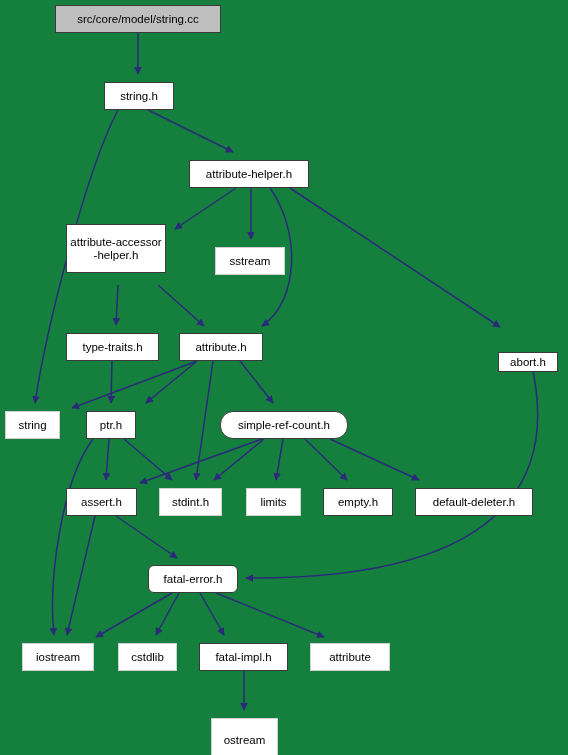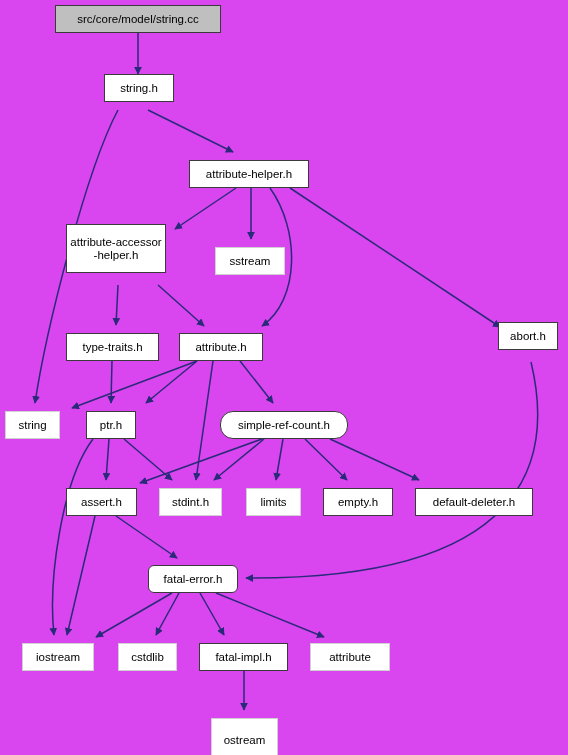--- a/index.html
+++ b/index.html
@@ -1,16 +1,16 @@
 <!DOCTYPE html>
 <html><head>
 <meta charset="utf-8">
 <style>
   html,body{margin:0;padding:0;background:#ffffff;}
-  #canvas{position:relative;width:568px;height:755px;background:#d946ef;
+  #canvas{position:relative;width:568px;height:755px;background:#15803d;
           font-family:"Liberation Sans","DejaVu Sans",sans-serif;overflow:hidden;}
   #edges{position:absolute;left:0;top:0;width:568px;height:755px;}
   .node{position:absolute;box-sizing:border-box;display:flex;align-items:center;
         justify-content:center;text-align:center;line-height:1.12;
         font-size:11.5px;color:#000000;background:#ffffff;}
   .node.solid{border:1.4px solid #3a3a3a;}
   .node.sys{border:1.2px solid #d0d0d0;}
   .node.root{border:1.4px solid #3a3a3a;background:#bfbfbf;}
   .node span{display:block;padding:0 3px;}
 </style>
@@ -54,39 +54,39 @@
         <path d="M179,593 L156,635" marker-end="url(#arrow)"></path>
         <path d="M200,593 L224,635" marker-end="url(#arrow)"></path>
         <path d="M216,593 L324,637" marker-end="url(#arrow)"></path>
         <path d="M244,671 L244,710" marker-end="url(#arrow)"></path>
       </g>
   </svg>
   <div id="node-layer">
       <div class="node root" style="left: 55px; top: 5px; width: 166px; height: 28px;">
         <span>src/core/model/string.cc</span>
       </div>
-      <div class="node solid" style="left: 104px; top: 74px; width: 70px; height: 28px;">
+      <div class="node solid" style="left: 104px; top: 82px; width: 70px; height: 28px;">
         <span>string.h</span>
       </div>
       <div class="node solid" style="left: 189px; top: 160px; width: 120px; height: 28px;">
         <span>attribute-helper.h</span>
       </div>
       <div class="node solid" style="left: 66px; top: 224px; width: 100px; height: 49px;">
         <span>attribute-accessor<br>-helper.h</span>
       </div>
       <div class="node sys" style="left: 215px; top: 247px; width: 70px; height: 28px;">
         <span>sstream</span>
       </div>
       <div class="node solid" style="left: 66px; top: 333px; width: 93px; height: 28px;">
         <span>type-traits.h</span>
       </div>
       <div class="node solid" style="left: 179px; top: 333px; width: 84px; height: 28px;">
         <span>attribute.h</span>
       </div>
-      <div class="node solid" style="left: 498px; top: 322px; width: 60px; height: 28px;">
+      <div class="node solid" style="left: 498px; top: 352px; width: 60px; height: 20px;">
         <span>abort.h</span>
       </div>
       <div class="node sys" style="left: 5px; top: 411px; width: 55px; height: 28px;">
         <span>string</span>
       </div>
       <div class="node solid" style="left: 86px; top: 411px; width: 50px; height: 28px;">
         <span>ptr.h</span>
       </div>
       <div class="node solid" style="left: 220px; top: 411px; width: 128px; height: 28px; border-radius: 13px;">
         <span>simple-ref-count.h</span>

